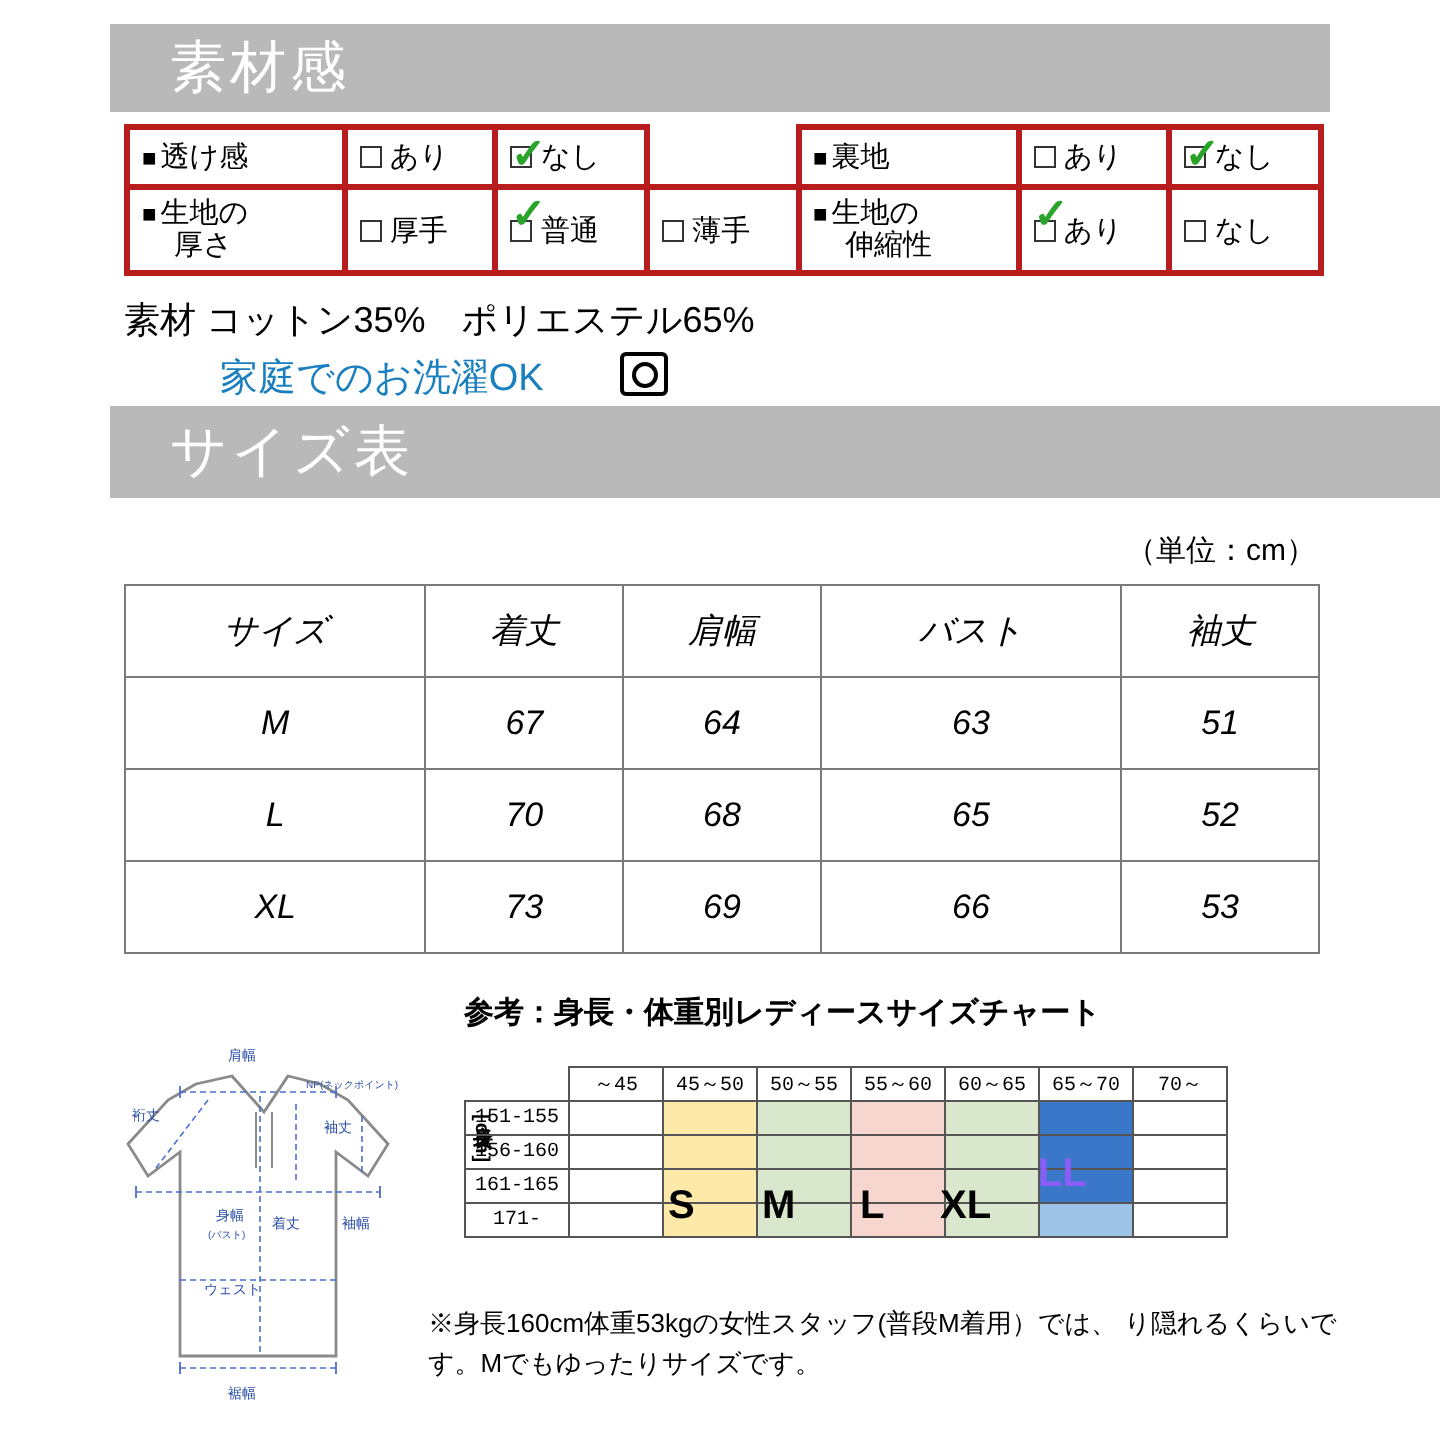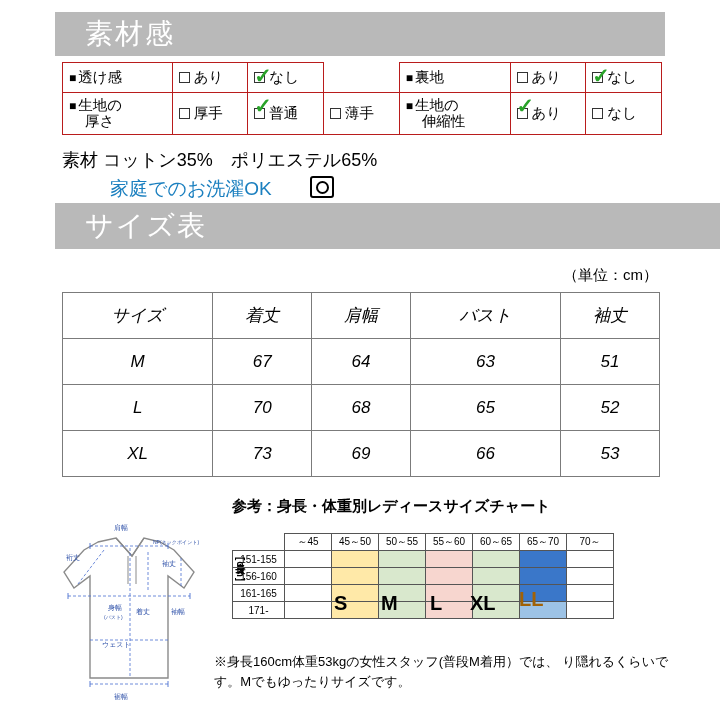--- a/index.html
+++ b/index.html
@@ -27,21 +27,21 @@
   #banner-material { position:absolute; left:55px; top:12px; width:610px; height:44px; line-height:36px; }
   #banner-size     { position:absolute; left:55px; top:203px; width:672px; height:46px; line-height:38px; }
 
   
   .mat-table {
     position:absolute; left:62px; top:62px; width:600px;
     border-collapse:collapse;
     font-size:14px;
   }
   .mat-table td {
-    border:1px solid #b91c1c;
+    border:3px solid #b91c1c;
     padding:4px 6px;
     vertical-align:middle;
     height:30px;
   }
   .lbl { width:120px; white-space:nowrap; font-size:14.5px; }
   .lbl .sq { font-size:12px; margin-right:2px; }
   .opt { width:80px; white-space:nowrap; position:relative; font-size:14.5px; }
   .opt .box { display:inline-block; width:11px; height:11px; border:1px solid #333; margin-right:4px; vertical-align:-1px;}
   .check {
     position:absolute; left:6px; top:2px;
@@ -99,20 +99,21 @@
     font-size:15px; font-weight:bold;
   }
   .wkg {
     position:absolute; left:410px; top:521px;
     font-size:15px; font-weight:bold;margin-top:40px;
   }
   .chart {
     position:absolute; left:232px; top:533px;
     border-collapse:collapse;
     font-size:10px;
+    font-family:Liberation Mono, monospace;
   }
   .chart td { border:1px solid #555; height:17px; text-align:center; padding:0; }
   .chart .hdr { width:47px; background:#fff; font-size:10px; }
   .chart .rowlbl { width:52px; text-align:center; font-size:10px; }
   .chart .cell { width:47px; position:relative; }
   .vlabel {
     position:absolute; left:233px; top:555px;
     writing-mode:vertical-rl;
     font-size:10px; font-weight:bold; letter-spacing:1px;
   }
@@ -299,20 +300,20 @@
       <td class="cell" style="background:#9dc3e6"></td>
       <td class="cell" style="background:#ffffff"></td>
     </tr>
   </tbody>
     </table>
 
   <div class="sizemark" style="left:334px; top:592px;">S</div>
   <div class="sizemark" style="left:381px; top:592px;">M</div>
   <div class="sizemark" style="left:430px; top:592px;">L</div>
   <div class="sizemark" style="left:470px; top:592px;">XL</div>
-  <div class="sizemark" style="left:519px; top:588px; color:#a16207;">LL</div>
+  <div class="sizemark" style="left:519px; top:576px; color:#8b5cf6;">LL</div>
 
   <div class="note">
     <span>※身長160cm体重53kgの女性スタッフ(普段M着用）では、</span>
     <span>り隠れるくらいです。Mでもゆったりサイズです。</span>
   </div>
 
 </div>
 
 </body></html>

